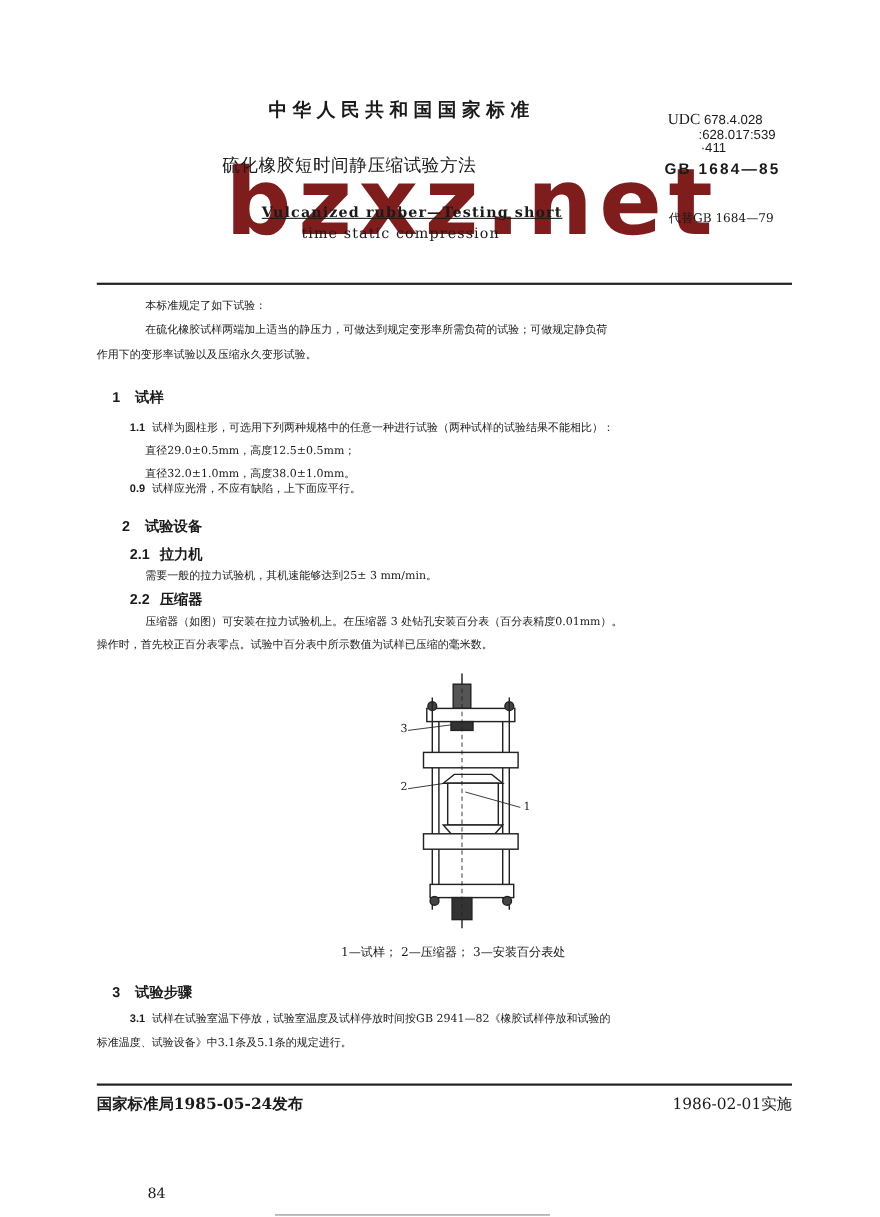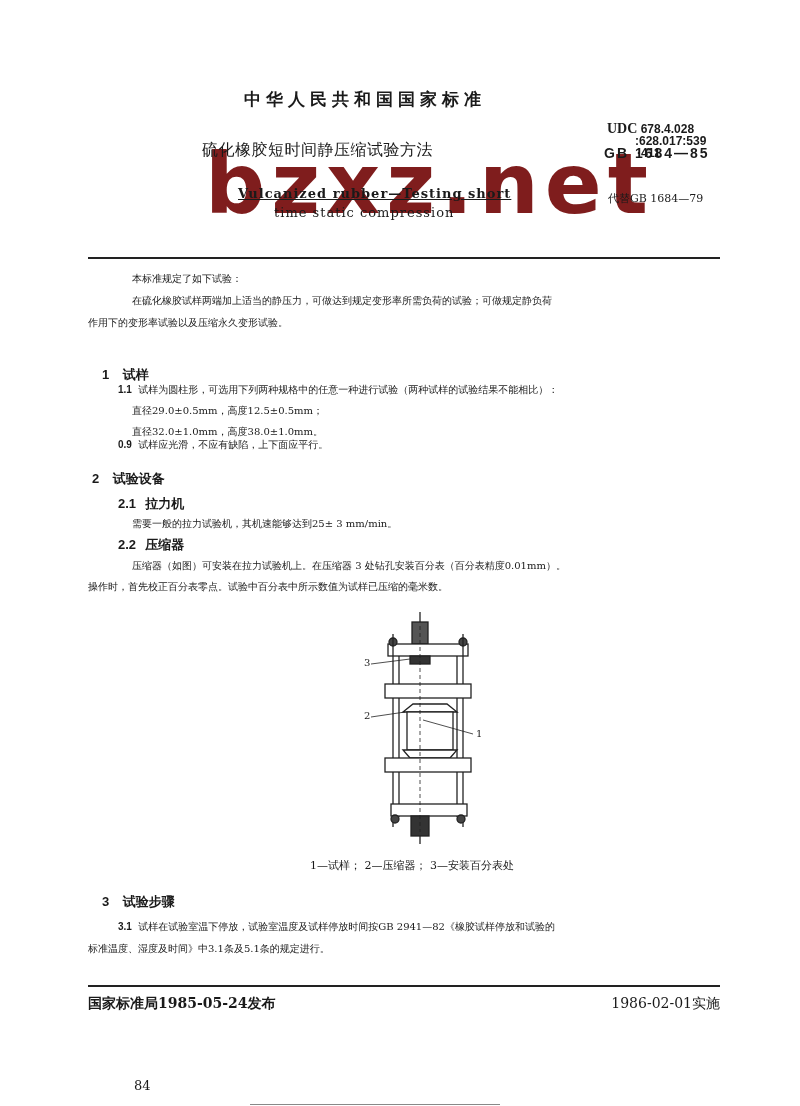--- a/index.html
+++ b/index.html
@@ -5,21 +5,21 @@
   html, body { margin:0; padding:0; background:#ffffff; }
   body { width:800px; height:1106px; position:relative; overflow:hidden;
          font-family:"DejaVu Serif", serif; color:#1a1a1a; }
   .abs { position:absolute; }
   .watermark { left:205px; top:142px; font-family:"DejaVu Sans", sans-serif; font-weight:bold;
                font-size:84px; color:#7f1d1d; letter-spacing:6px; z-index:0; line-height:1; }
   .national { left:244px; top:88px; font-size:17px; letter-spacing:5px; font-weight:bold; z-index:1; }
   .title-cn { left:202px; top:140px; font-size:16px; letter-spacing:0.5px; z-index:1; font-family:"DejaVu Sans", sans-serif; }
   .title-en1 { left:238px; top:186px; font-size:13px; font-weight:bold; letter-spacing:1px; z-index:1;text-decoration:underline; }
   .title-en2 { left:274px; top:205px; font-size:13px; font-weight:normal; letter-spacing:1px; z-index:1; }
-  .udc { left:607px; top:103px; font-family:"Liberation Sans", sans-serif; font-weight:bold; font-size:12px; line-height:12px; z-index:1;margin-top:20px; }
+  .udc { left:607px; top:103px; font-family:"Liberation Sans", sans-serif; font-weight:normal; font-size:12px; line-height:12px; z-index:1; }
   .udc .lab { font-family:"Liberation Serif", serif; font-size:14px; }
   .gb { left:604px; top:145px; font-family:"Liberation Sans", sans-serif; font-weight:bold; font-size:14px; letter-spacing:2px; z-index:1; }
   .replace { left:608px; top:191px; font-size:11px; z-index:1; }
   .rule { left:88px; width:632px; height:2px; background:#222; }
   .p { font-size:10px; line-height:18px; white-space:nowrap; }
   .h { font-size:13px; font-weight:bold; }
   .num { font-family:"Liberation Sans", sans-serif; font-weight:bold; }
   .caption { left:310px; top:858px; font-size:11px; }
   .footer-left { left:88px; top:995px; font-size:14px; font-weight:bold; }
   .footer-right { right:80px; top:995px; font-size:14px; font-weight:normal; }
@@ -43,33 +43,33 @@
 </div>
 <div class="abs gb">GB 1684—85</div>
 <div class="abs replace">代替GB 1684—79</div>
 
 <div class="abs rule" style="top:257px"></div>
 
 <div class="abs p" style="left:132px; top:270px">本标准规定了如下试验：</div>
 <div class="abs p" style="left:132px; top:292px">在硫化橡胶试样两端加上适当的静压力，可做达到规定变形率所需负荷的试验；可做规定静负荷</div>
 <div class="abs p" style="left:88px; top:314px">作用下的变形率试验以及压缩永久变形试验。</div>
 
-<div class="abs p h" style="left:102px; top:366px">
+<div class="abs p h" style="left:102px; top:352px">
   <span class="num">1</span>&nbsp;&nbsp;&nbsp;<span>试样</span>
 </div>
 <div class="abs p" style="left:118px; top:381px">
   <span class="num">1.1</span>&nbsp;&nbsp;<span>试样为圆柱形，可选用下列两种规格中的任意一种进行试验（两种试样的试验结果不能相比）：</span>
 </div>
 <div class="abs p" style="left:132px; top:402px">直径29.0±0.5mm，高度12.5±0.5mm；</div>
 <div class="abs p" style="left:132px; top:423px">直径32.0±1.0mm，高度38.0±1.0mm。</div>
 <div class="abs p" style="left:118px; top:436px">
   <span class="num">0.9</span>&nbsp;&nbsp;<span>试样应光滑，不应有缺陷，上下面应平行。</span>
 </div>
 
-<div class="abs p h" style="left:92px; top:470px">
+<div class="abs p h" style="left:111px; top:470px">
   <span class="num">2</span>&nbsp;&nbsp;&nbsp;<span>试验设备</span>
 </div>
 <div class="abs p h" style="left:118px; top:495px">
   <span class="num">2.1</span>&nbsp;&nbsp;<span>拉力机</span>
 </div>
 <div class="abs p" style="left:132px; top:515px">需要一般的拉力试验机，其机速能够达到25± 3 mm/min。</div>
 <div class="abs p h" style="left:118px; top:536px">
   <span class="num">2.2</span>&nbsp;&nbsp;<span>压缩器</span>
 </div>
 <div class="abs p" style="left:132px; top:557px">压缩器（如图）可安装在拉力试验机上。在压缩器 3 处钻孔安装百分表（百分表精度0.01mm）。</div>
@@ -118,19 +118,19 @@
 <div class="abs" style="left:364px; top:710px; font-size:10px">2</div>
 <div class="abs" style="left:476px; top:728px; font-size:10px">1</div>
 <div class="abs caption">1—试样； 2—压缩器； 3—安装百分表处</div>
 
 <div class="abs p h" style="left:102px; top:893px">
   <span class="num">3</span>&nbsp;&nbsp;&nbsp;<span>试验步骤</span>
 </div>
 <div class="abs p" style="left:118px; top:918px">
   <span class="num">3.1</span>&nbsp;&nbsp;<span>试样在试验室温下停放，试验室温度及试样停放时间按GB 2941—82《橡胶试样停放和试验的</span>
 </div>
-<div class="abs p" style="left:88px; top:940px">标准温度、湿度及时间》中3.1条及5.1条的规定进行。</div>
+<div class="abs p" style="left:88px; top:940px">标准温度、试验设备》中3.1条及5.1条的规定进行。</div>
 
 <div class="abs rule" style="top:985px"></div>
 <div class="abs footer-left">国家标准局1985-05-24发布</div>
 <div class="abs footer-right">1986-02-01实施</div>
 <div class="abs pageno">84</div>
 <div class="abs bottom-line"></div>
 
 </body></html>

